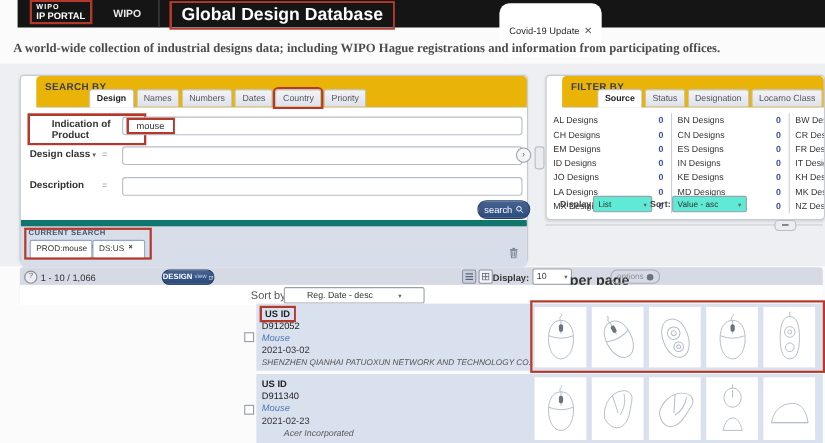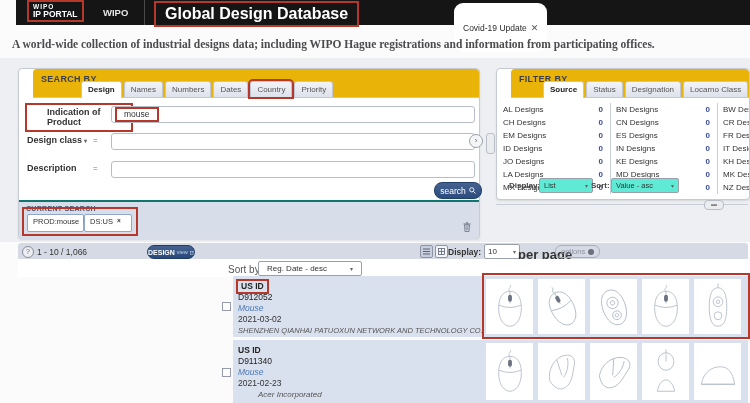--- a/index.html
+++ b/index.html
@@ -42,21 +42,21 @@
   .inp{position:absolute;left:92px;width:352px;height:15px;background:#fff;border:1px solid #b7bdc8;
        border-radius:3px;font-size:8.5px;color:#333;display:flex;align-items:center;padding:0 5px;}
   .inp .val-annot{box-shadow:0 0 0 2px #b5382a;padding:0 7px;line-height:11px;}
   .caret-icon{font-size:6px;color:#666;margin-left:2px;}
   .circle-btn{position:absolute;left:450px;width:12px;height:12px;border:1px solid #9aa0ab;border-radius:50%;
               background:#f4f5f7;color:#666;font-size:8px;line-height:11px;text-align:center;}
   .search-btn{position:absolute;left:415px;top:113px;width:46px;height:15px;border-radius:8px;
               background:linear-gradient(#466290,#2c4c7e);border:1px solid #23406b;color:#fff;
               font-size:8.5px;display:flex;align-items:center;justify-content:center;gap:3px;}
   .cur-search{position:absolute;left:0;top:131px;right:0;height:37px;background:#d7dde9;
-              border-top:2px solid #0f766e;border-radius:0 0 4px 4px;}
+              border-top:6px solid #0f766e;border-radius:0 0 4px 4px;}
   .cs-title{position:absolute;left:7px;top:3px;font-size:7px;font-weight:bold;color:#4a5470;letter-spacing:.3px;}
   .chip{position:absolute;top:12px;height:14px;background:#fff;border:1px solid #92a6ca;border-radius:2px;
         font-size:7.5px;color:#333;display:flex;align-items:flex-start;padding:2px 4px 0 5px;gap:4px;}
   .chip .x{font-size:6.5px;color:#333;font-weight:bold;}
   .trash{position:absolute;right:8px;bottom:3px;}
   
   #filterCard{left:496px;top:68px;width:252px;height:130px;overflow:hidden;}
   #filterCard .tabs{left:46px;top:11px;right:-60px;}
   .fgrid{position:absolute;left:6px;top:34px;display:grid;grid-template-columns:100px 100px 100px;
          column-gap:7px;width:330px;}
@@ -97,21 +97,21 @@
   .per-page{position:absolute;left:500px;top:4px;font-size:13px;font-weight:bold;color:#333;}
   .options-pill{position:absolute;left:537px;top:2px;height:11px;border:1px solid #a9aebb;border-radius:6px;
                 display:flex;align-items:center;gap:3px;padding:0 5px;color:#8a90a0;font-size:7.5px;}
   .opt-dot{width:6px;height:6px;border-radius:50%;background:#6a7080;color:#fff;font-size:5px;
            line-height:6px;text-align:center;}
   
   .sort-row{position:absolute;left:18px;top:259px;width:730px;height:18px;background:#fff;}
   .sort-lab{position:absolute;left:210px;top:5px;font-size:10px;color:#555;}
   .sort-select{position:absolute;left:240px;top:2px;width:86px;height:13px;background:#fff;border:1px solid #9aa0ab;
                border-radius:2px;font-size:8px;color:#333;display:flex;align-items:center;
-               justify-content:space-between;padding:0 8px;}
+               justify-content:space-between;padding:0 20px;}
   
   .rrow{position:absolute;left:233px;width:515px;background:#dae1ee;}
   #row1{top:276px;height:61px;}
   #row2{top:340px;height:63px;}
   .rcheck{position:absolute;left:222px;width:7px;height:7px;border:1px solid #959ba8;background:#fdfdfe;}
   .rtext{position:absolute;left:5px;top:2px;line-height:11px;white-space:nowrap;}
   .r-office{font-size:8.5px;font-weight:bold;color:#222;display:inline-block;}
   .r-office.annot-el{padding:0 3px;}
   .r-num{font-size:8.5px;color:#222;}
   .r-title{font-size:8.5px;font-style:italic;color:#4d78b5;}

